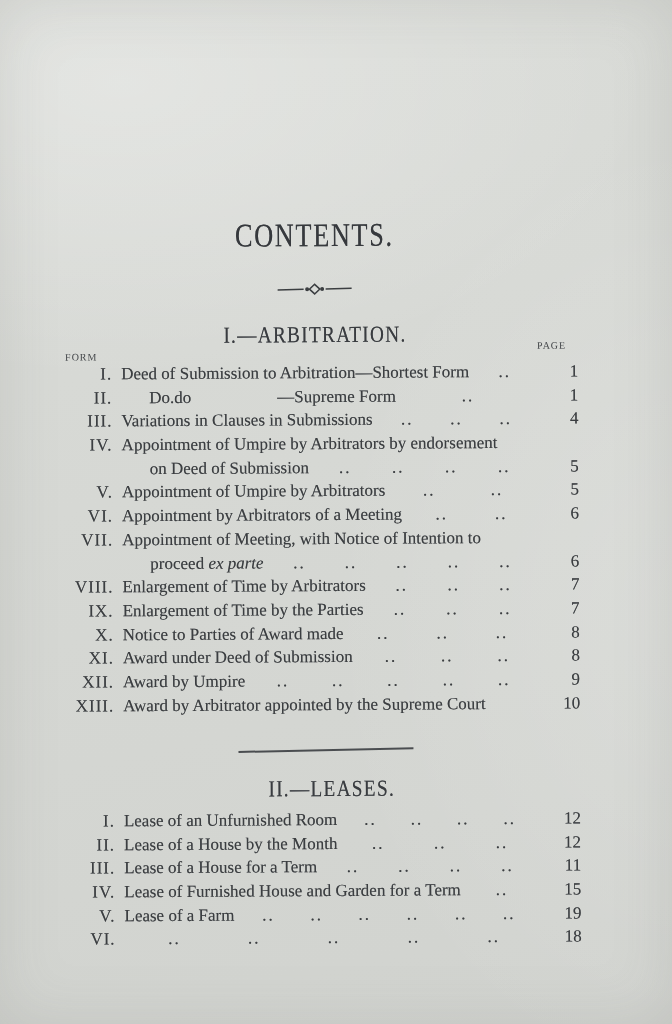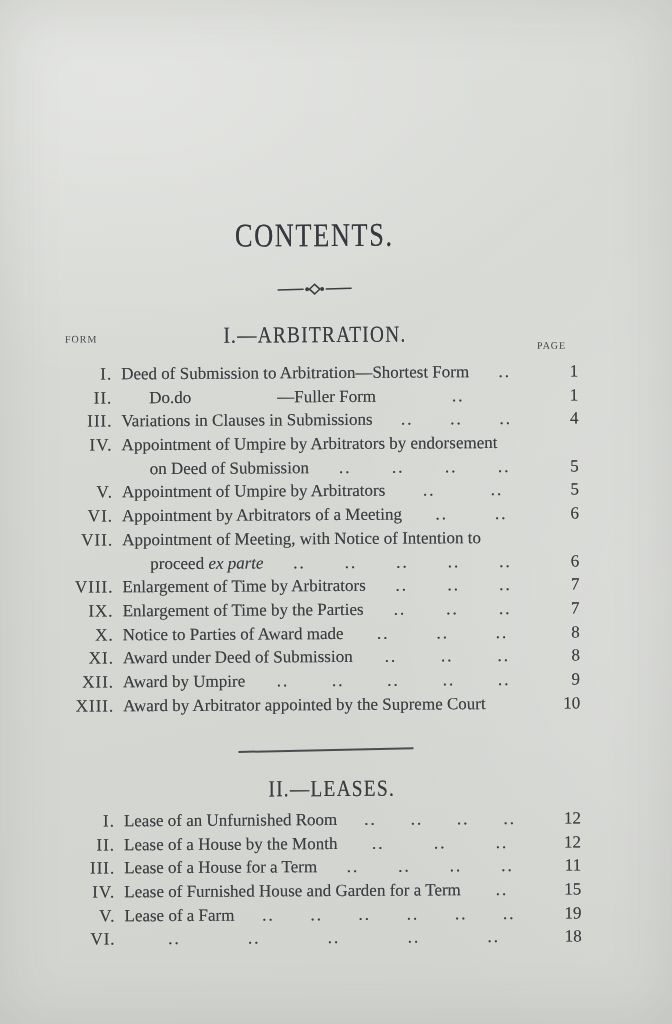--- a/index.html
+++ b/index.html
@@ -46,21 +46,21 @@
   
   #section-divider{
     top:749px;left:237px;width:175px;height:1.6px;
     background:#4a4d50;transform:rotate(-0.9deg);
   }
   
   .col-label{
     font-size:10px;letter-spacing:1px;color:#44474a;
     font-family:"Liberation Serif", serif;
   }
-  #form-label{left:66px;top:332px;}
+  #form-label{left:66px;top:350px;}
   #page-label{left:538px;top:341px;}
   
   .toc-list{left:55px;width:524px;}
   #list-1{top:363px;}
   #list-2{top:810px;}
   .row{
     display:flex;align-items:baseline;height:23.7px;
     font-size:17px;white-space:nowrap;
     text-shadow:0 0 .5px rgba(59,62,65,.55);
   }
@@ -110,21 +110,21 @@
           <span class="text">Deed of Submission to Arbitration—Shortest Form</span>
           <span class="leaders">
             <span>..</span>
           </span>
           <span class="pagenum">1</span>
         </div>
         <div class="row">
           <span class="num">II.</span>
           <span class="text part-a">Do.</span>
           <span class="text part-b">do</span>
-          <span class="text part-c">—Fuller Form</span>
+          <span class="text part-c">—Supreme Form</span>
           <span class="leaders">
             <span>..</span>
           </span>
           <span class="pagenum">1</span>
         </div>
         <div class="row">
           <span class="num">III.</span>
           <span class="text">Variations in Clauses in Submissions</span>
           <span class="leaders">
             <span>..</span>

